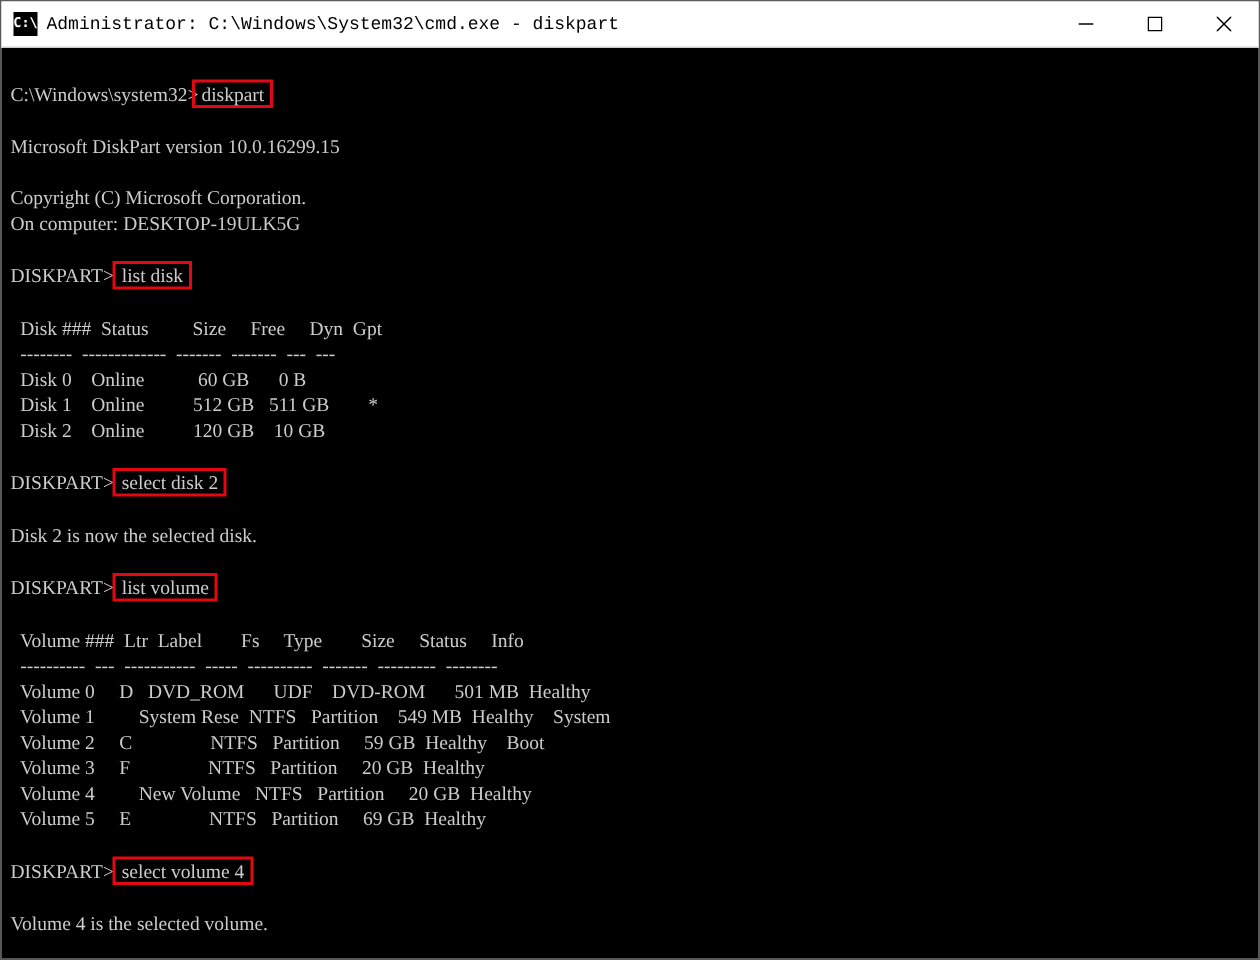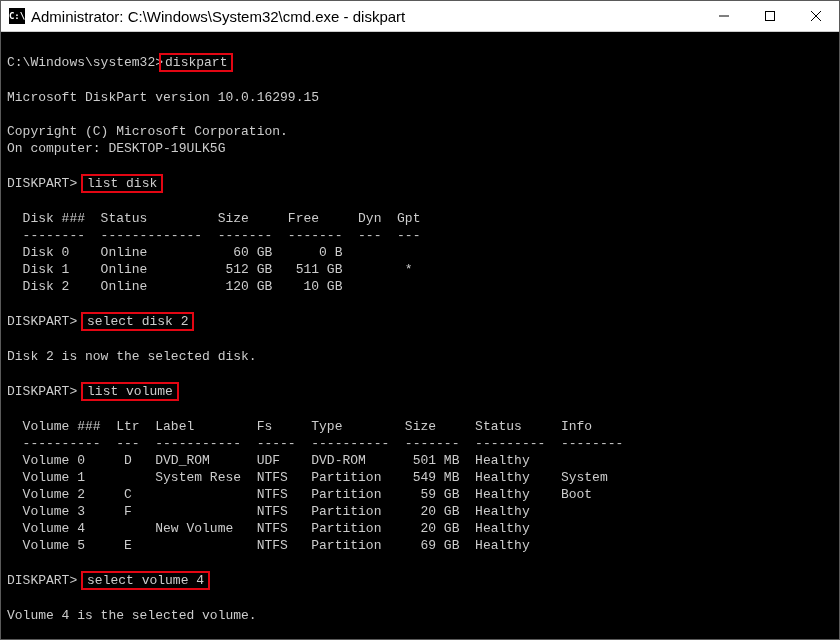--- a/index.html
+++ b/index.html
@@ -1,23 +1,23 @@
 <!DOCTYPE html>
 <html><head>
 <meta charset="utf-8">
 <style>
   html,body{margin:0;padding:0;font-family:Consolas,'Courier New',monospace;background:#ccc;}
   .window{width:840px;height:640px;background:#fff;box-sizing:border-box;border:1px solid #5a5a5a;display:flex;flex-direction:column;}
   .titlebar{height:30px;background:#fff;display:flex;align-items:center;border-bottom:1px solid #ccc;}
   .tb-icon{width:16px;height:16px;margin:0 6px 0 8px;background:#000;display:inline-flex;align-items:center;justify-content:center;color:#fff;font-size:9px;font-weight:bold;font-family:Consolas,monospace;}
-  .tb-title{flex:1;font-family:Liberation Sans, sans-serif;font-size:15px;color:#000;white-space:nowrap;overflow:hidden;}
+  .tb-title{flex:1;font-family:Liberation Mono, monospace;font-size:12px;color:#000;white-space:nowrap;overflow:hidden;}
   .tb-btns{display:flex;height:100%;}
   .tb-btn{width:46px;height:100%;display:flex;align-items:center;justify-content:center;font-family:'Segoe UI',sans-serif;font-size:13px;color:#000;}
   .tb-btn svg{stroke:#000;fill:none;}
-  .terminal{flex:1;background:#000;color:#ccc;font-size:13px;line-height:17px;padding:4px 0 4px 6px;white-space:pre;overflow:hidden;font-family:Liberation Mono, monospace;}
+  .terminal{flex:1;background:#000;color:#ccc;font-size:13px;line-height:17px;padding:4px 0 4px 6px;white-space:pre;overflow:hidden;font-family:Liberation Serif, serif;}
   .hl{display:inline-block;border:2px solid #e30613;padding:0 4px;line-height:15px;margin-left:-4px;}
 </style>
 </head>
 <body>
 <div class="window">
   <div class="titlebar">
     <span class="tb-icon">C:\</span>
     <span class="tb-title">Administrator: C:\Windows\System32\cmd.exe - diskpart</span>
     <div class="tb-btns">
       <div class="tb-btn">

